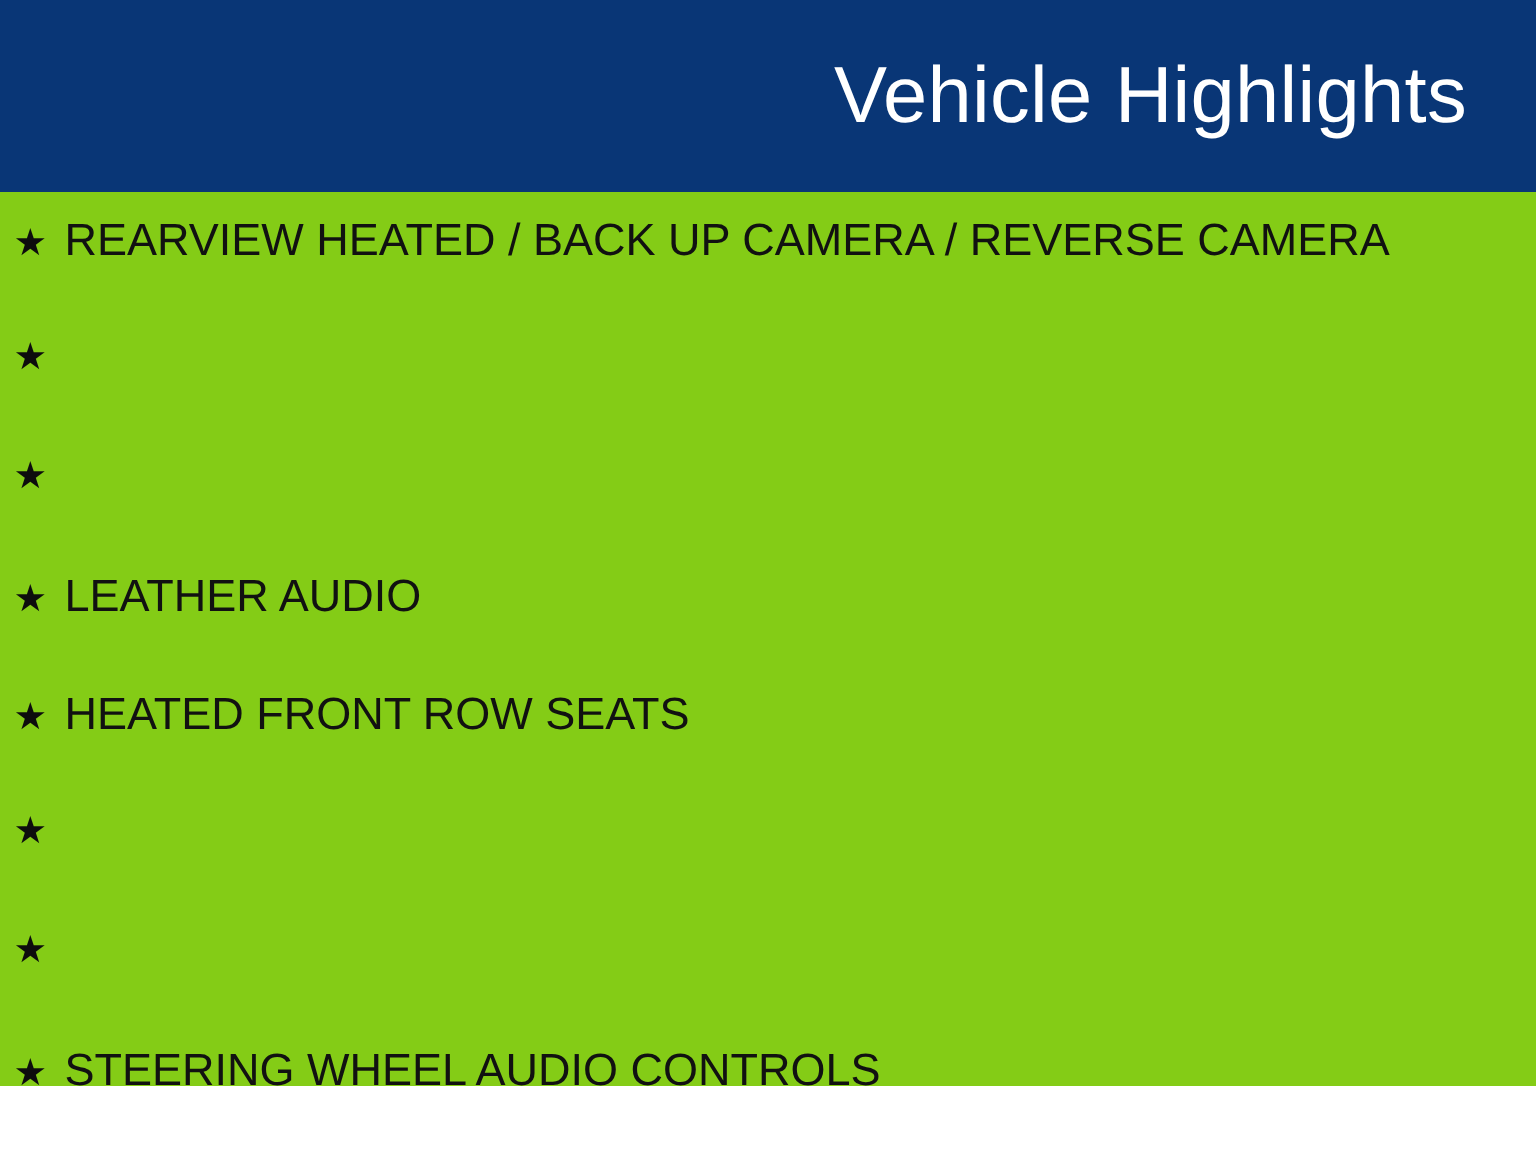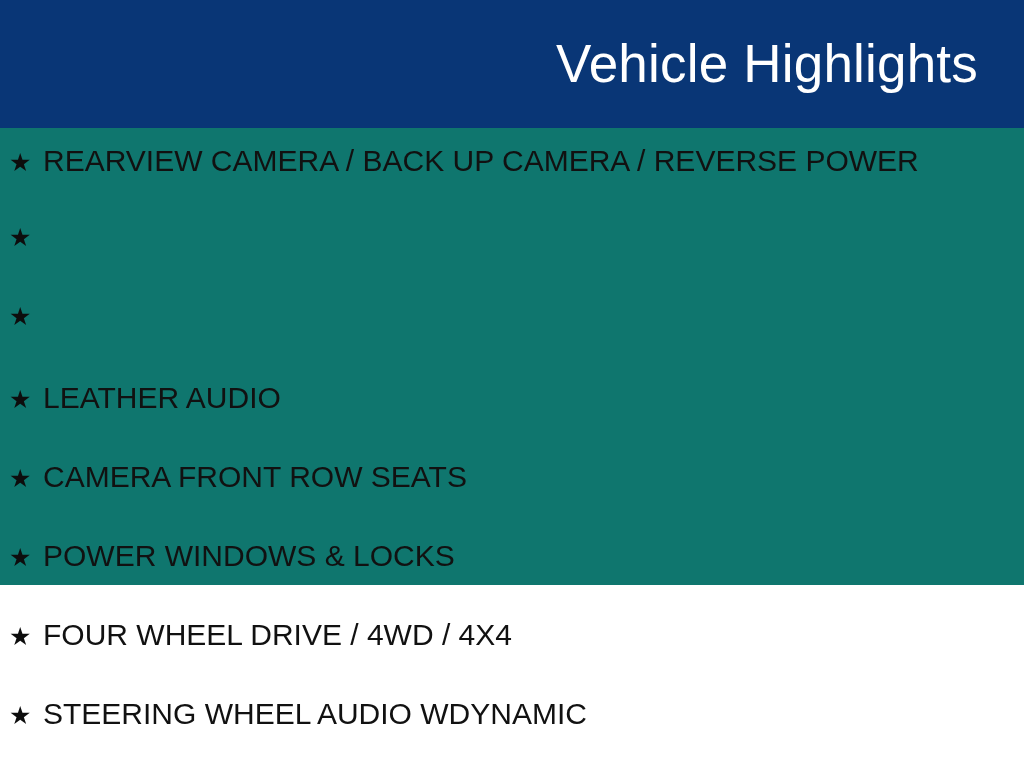--- a/index.html
+++ b/index.html
@@ -9,22 +9,22 @@
   body {
     width: 1024px;
     height: 768px;
     background: #ffffff;
     font-family: "Liberation Sans", sans-serif;
     overflow: hidden;
   }
   .slide {
     position: relative;
     width: 1024px;
-    height: 585px;
-    background: #0f766e;
+    height: 724px;
+    background: #84cc16;
   }
   .header-banner {
     position: absolute;
     top: 0;
     left: 0;
     width: 1024px;
     height: 128px;
     background: #093676;
     display: flex;
     align-items: center;
@@ -82,51 +82,49 @@
 <div class="slide">
 
   <div class="header-banner">
     <div class="slide-title">Vehicle Highlights</div>
   </div>
 
   <ul class="highlights-list">
 
     <li class="highlight-item">
       <span class="bullet-star">★</span>
-      <span class="item-label">REARVIEW CAMERA / BACK UP CAMERA / REVERSE POWER</span>
+      <span class="item-label">REARVIEW HEATED / BACK UP CAMERA / REVERSE CAMERA</span>
     </li>
 
     <li class="highlight-item">
       <span class="bullet-star">★</span>
     </li>
 
     <li class="highlight-item">
       <span class="bullet-star">★</span>
     </li>
 
     <li class="highlight-item">
       <span class="bullet-star">★</span>
       <span class="item-label">LEATHER AUDIO</span>
     </li>
 
     <li class="highlight-item">
       <span class="bullet-star">★</span>
-      <span class="item-label">CAMERA FRONT ROW SEATS</span>
+      <span class="item-label">HEATED FRONT ROW SEATS</span>
     </li>
 
     <li class="highlight-item">
       <span class="bullet-star">★</span>
-      <span class="item-label">POWER WINDOWS &amp; LOCKS</span>
     </li>
 
     <li class="highlight-item">
       <span class="bullet-star">★</span>
-      <span class="item-label">FOUR WHEEL DRIVE / 4WD / 4X4</span>
     </li>
 
     <li class="highlight-item">
       <span class="bullet-star">★</span>
-      <span class="item-label">STEERING WHEEL AUDIO WDYNAMIC</span>
+      <span class="item-label">STEERING WHEEL AUDIO CONTROLS</span>
     </li>
 
   </ul>
 
 </div>
 
 </body></html>

